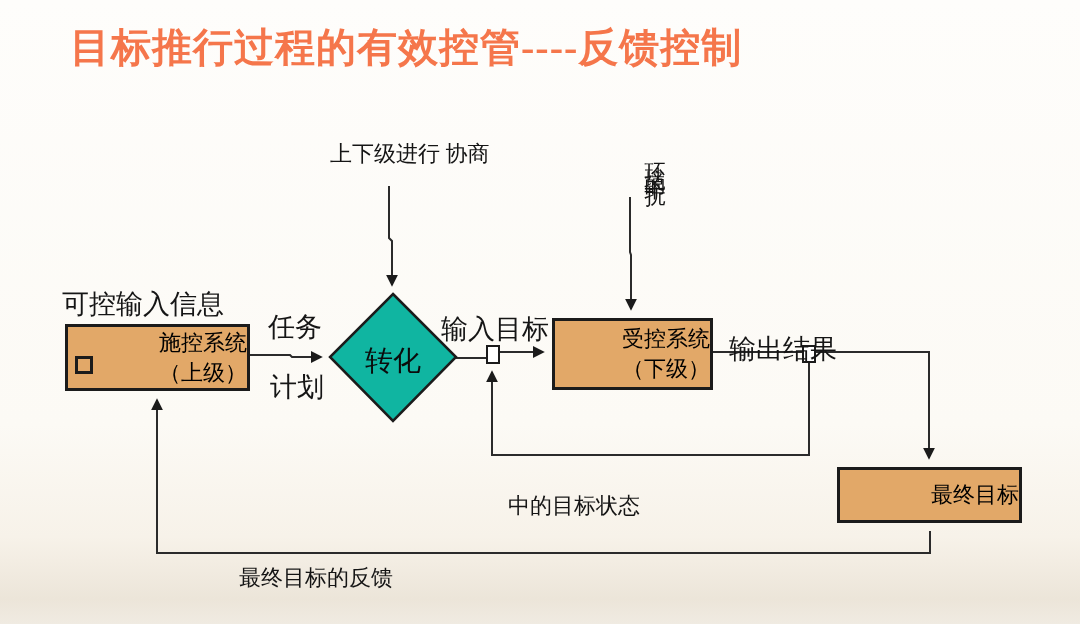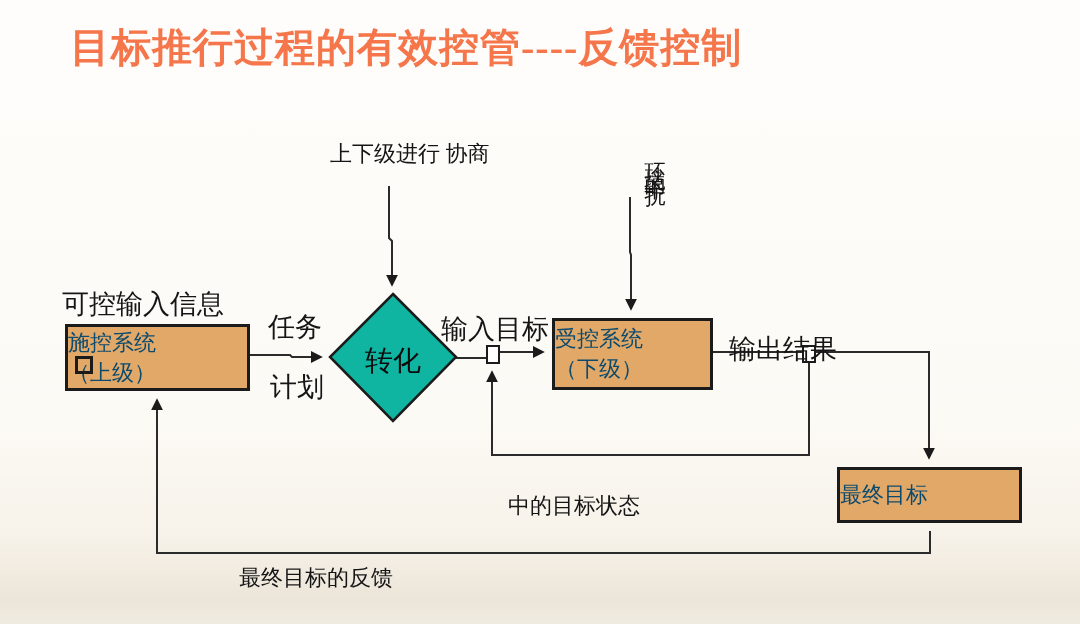--- a/index.html
+++ b/index.html
@@ -21,22 +21,22 @@
   }
   .lbl.two-line{white-space:normal;line-height:30px;}
   .vlbl{
     position:absolute;color:#151515;font-size:21px;
     writing-mode:vertical-rl;text-orientation:upright;letter-spacing:6px;
   }
   .box{
     position:absolute;
     background:#E2A868;border:3px solid #1b1b1b;
     box-sizing:border-box;
-    display:flex;flex-direction:column;align-items:flex-start;justify-content:center;
-    color:#0c4a6e;font-size:22px;line-height:30px;text-align:center;
+    display:flex;flex-direction:column;align-items:flex-end;justify-content:center;
+    color:#000000;font-size:22px;line-height:30px;text-align:center;
   }
   .box .inner-square{
     position:absolute;left:7px;top:29px;width:18px;height:18px;
     border:3px solid #1b1b1b;box-sizing:border-box;background:transparent;
   }
   #box-controlling{left:65px;top:324px;width:185px;height:67px;}
   #box-controlled{left:552px;top:318px;width:161px;height:72px;}
   #box-final{left:837px;top:467px;width:185px;height:56px;}
   .diamond-label{
     position:absolute;left:348px;top:342px;width:90px;

